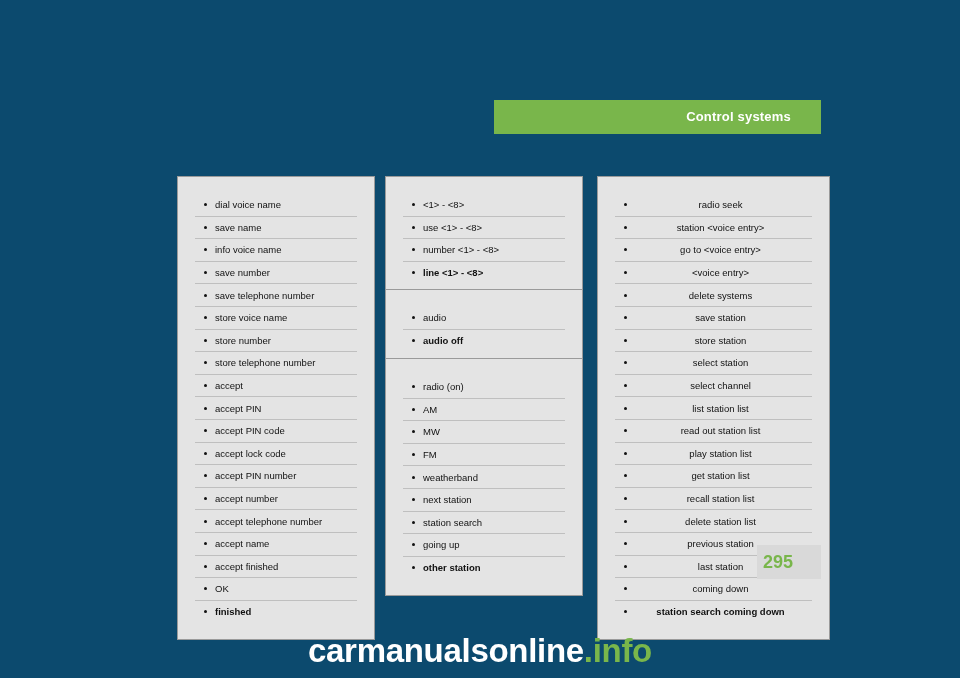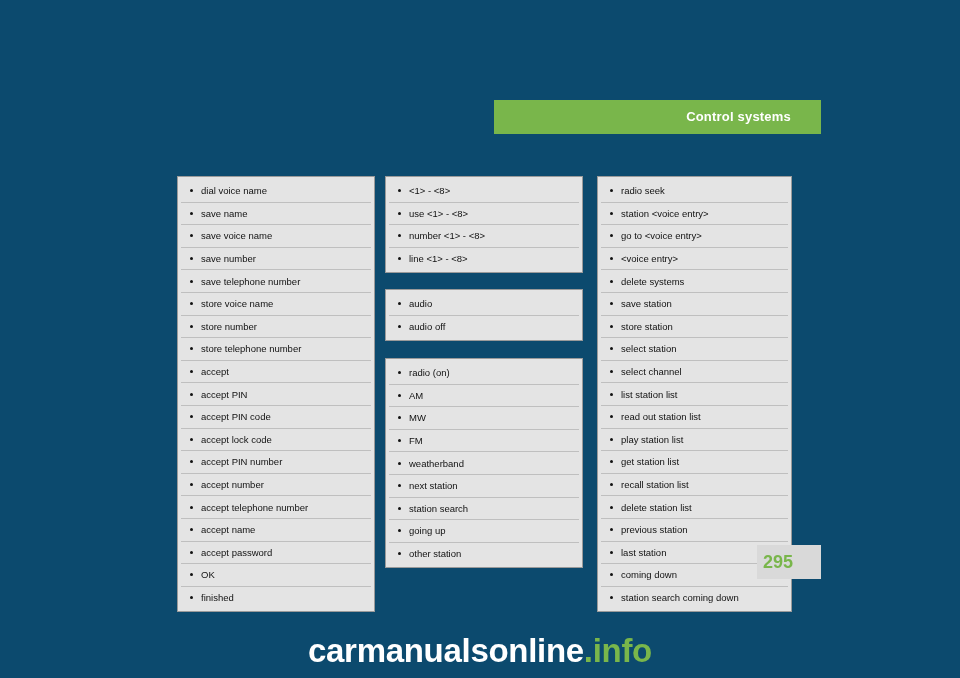--- a/index.html
+++ b/index.html
@@ -44,38 +44,39 @@
   .col {
     position: absolute;
     box-sizing: border-box;
     background: #e4e4e4;
     border: 1px solid #9a9a9a;
   }
   .col-1 { left: 177px; top: 176px; width: 198px; }
   .col-2a { left: 385px; top: 176px; width: 198px; }
   .col-2b { left: 385px; top: 289px; width: 198px; }
   .col-2c { left: 385px; top: 358px; width: 198px; }
-  .col-3 { left: 597px; top: 176px; width: 195px; }
+  .col-3 { left: 597px; top: 176px; width: 233px; text-align: center; }
 
   ul.items {
     list-style: none;
-    margin: 2px;
+    margin: 16px;
     padding: 1px;
   }
   ul.items li {
     position: relative;
     color: #111111;
     font-size: 9.5px;
     line-height: 11px;
     padding: 5.3px 6px 5.3px 20px;
     border-bottom: 1px solid #bfbfbf;
     white-space: nowrap;
   }
   ul.items li:last-child {
     border-bottom: none;
+    font-weight: bold;
   }
   ul.items li .bullet {
     position: absolute;
     left: 9px;
     top: 50%;
     margin-top: -1.5px;
     width: 3px;
     height: 3px;
     border-radius: 50%;
     background: #111111;
@@ -118,35 +119,35 @@
 <div class="page">
 
   <div class="header-bar">
     <div class="header-title">Control systems</div>
   </div>
 
   <div class="col col-1">
     <ul class="items">
       <li><span class="bullet"></span><span>dial voice name</span></li>
       <li><span class="bullet"></span><span>save name</span></li>
-      <li><span class="bullet"></span><span>save voice name</span></li>
+      <li><span class="bullet"></span><span>info voice name</span></li>
       <li><span class="bullet"></span><span>save number</span></li>
       <li><span class="bullet"></span><span>save telephone number</span></li>
       <li><span class="bullet"></span><span>store voice name</span></li>
       <li><span class="bullet"></span><span>store number</span></li>
       <li><span class="bullet"></span><span>store telephone number</span></li>
       <li><span class="bullet"></span><span>accept</span></li>
       <li><span class="bullet"></span><span>accept PIN</span></li>
       <li><span class="bullet"></span><span>accept PIN code</span></li>
       <li><span class="bullet"></span><span>accept lock code</span></li>
       <li><span class="bullet"></span><span>accept PIN number</span></li>
       <li><span class="bullet"></span><span>accept number</span></li>
       <li><span class="bullet"></span><span>accept telephone number</span></li>
       <li><span class="bullet"></span><span>accept name</span></li>
-      <li><span class="bullet"></span><span>accept password</span></li>
+      <li><span class="bullet"></span><span>accept finished</span></li>
       <li><span class="bullet"></span><span>OK</span></li>
       <li><span class="bullet"></span><span>finished</span></li>
     </ul>
   </div>
 
   <div class="col col-2a">
     <ul class="items">
       <li><span class="bullet"></span><span>&lt;1&gt; - &lt;8&gt;</span></li>
       <li><span class="bullet"></span><span>use &lt;1&gt; - &lt;8&gt;</span></li>
       <li><span class="bullet"></span><span>number &lt;1&gt; - &lt;8&gt;</span></li>

